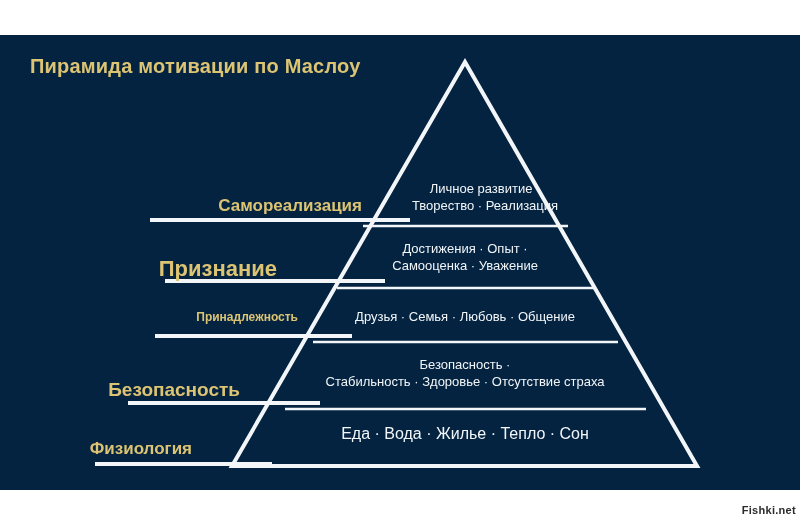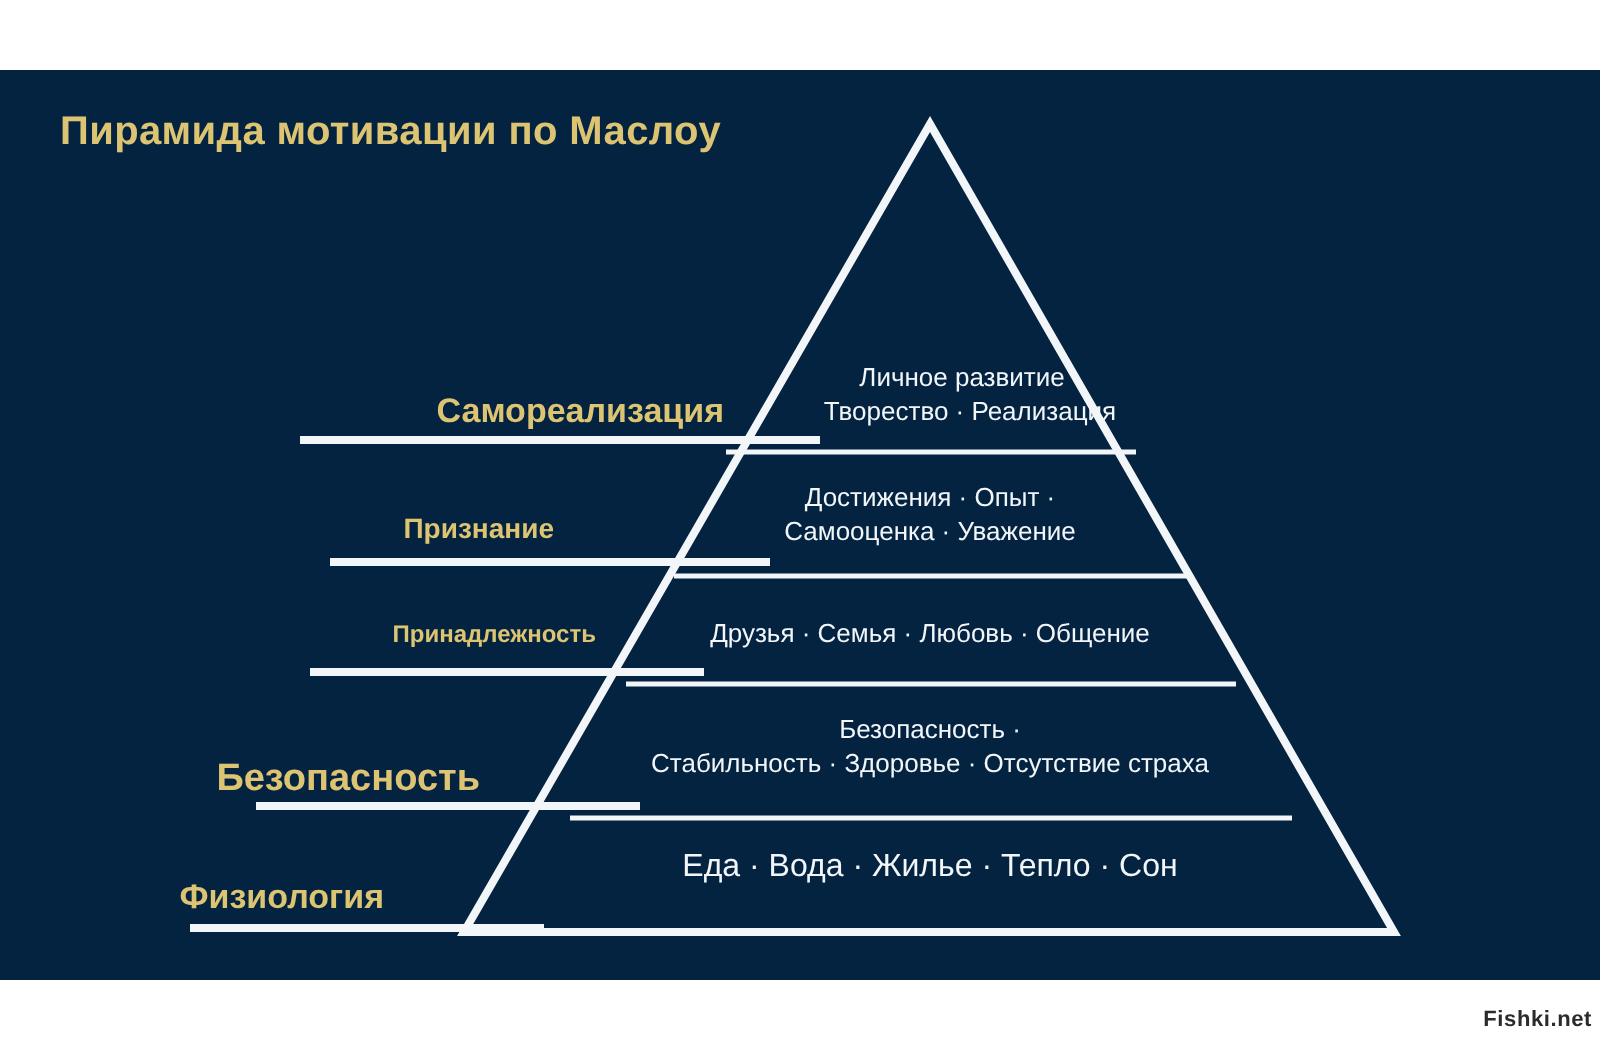--- a/index.html
+++ b/index.html
@@ -64,21 +64,21 @@
   
   .side-label {
     position: absolute;
     color: #dcc473;
     font-weight: bold;
     white-space: nowrap;
     text-align: center;
     transform: translateX(-100%);
   }
   #lbl-5 { left: 362px; top: 196px; font-size: 17px; }
-  #lbl-4 { left: 277px; top: 256px; font-size: 14px; }
+  #lbl-4 { left: 277px; top: 256px; font-size: 22px; }
   #lbl-3 { left: 298px; top: 310px; font-size: 12px; }
   #lbl-2 { left: 240px; top: 379px; font-size: 19px; }
   #lbl-1 { left: 192px; top: 439px; font-size: 17px; }
 
   
   #watermark {
     position: absolute;
     right: 4px;
     bottom: 4px;
     font-size: 11px;

